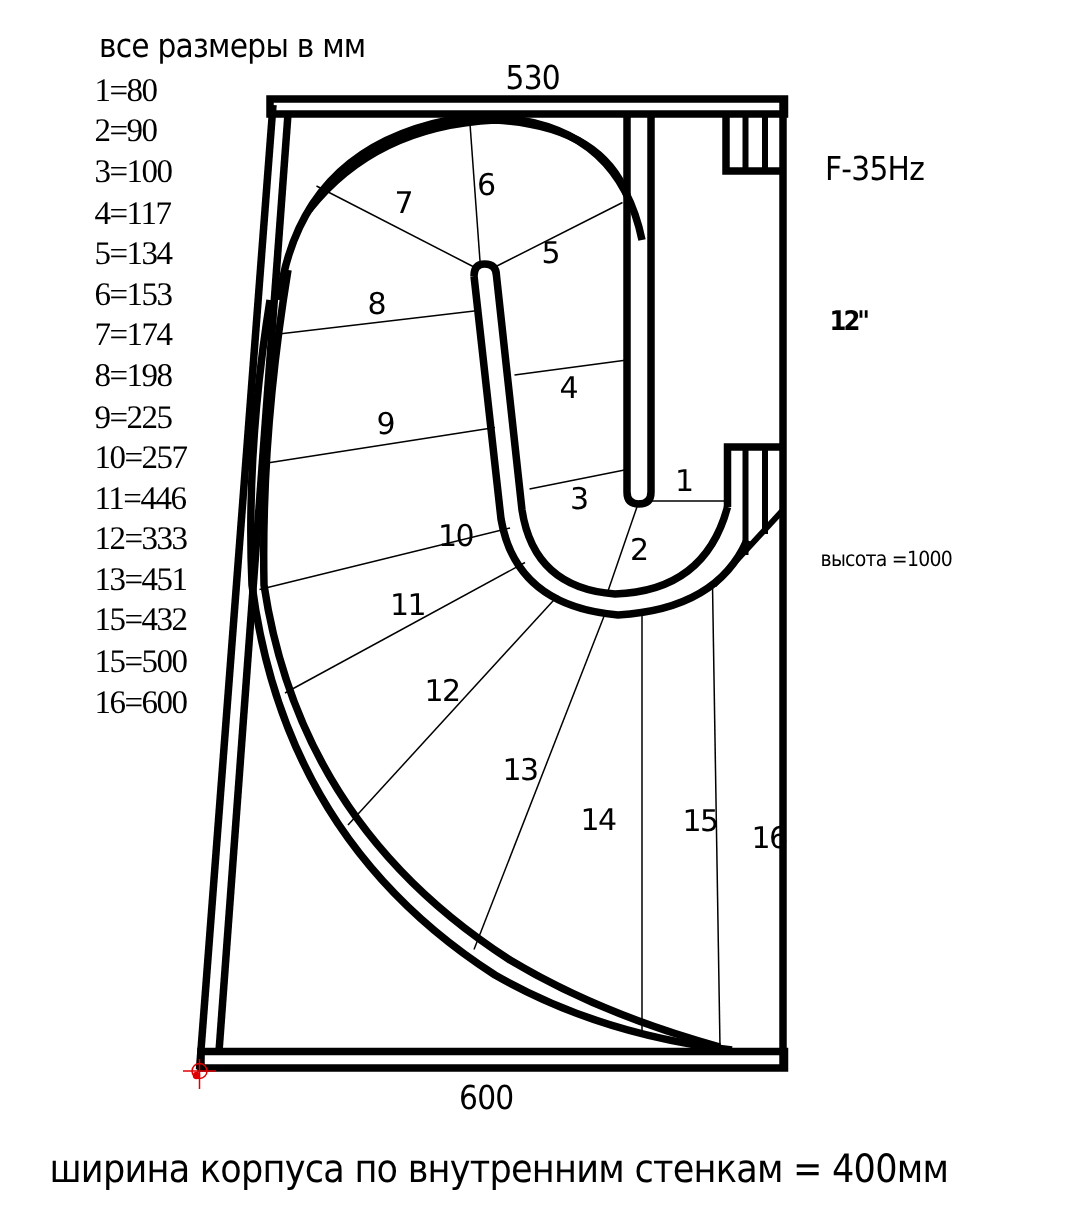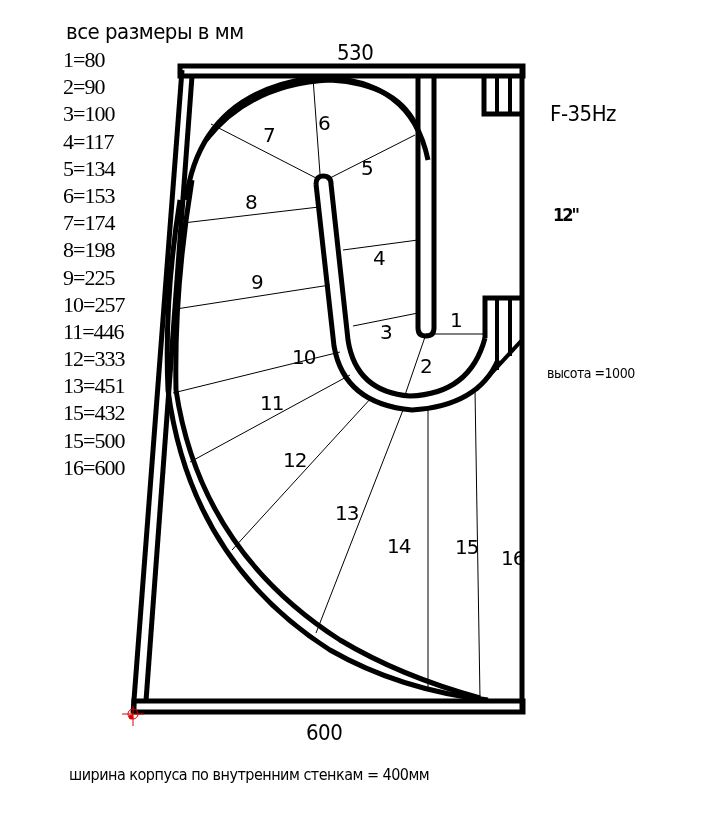--- a/index.html
+++ b/index.html
@@ -73,21 +73,21 @@
   </g>
 </svg>
 
 <div class="lbl" style="left:66px; top:21px; font-size:22px;text-align:center;">все размеры в мм</div>
 <div class="lbl" style="left:337px; top:42px; font-size:22px;">530</div>
 <div class="lbl" style="left:306px; top:722px; font-size:22px;">600</div>
 
 <div class="lbl" style="left:550px; top:64px; font-size:22px;margin-top:39px;">F-35Hz</div>
 <div class="lbl" style="left:553px; top:206px; font-size:18px; font-weight:bold; letter-spacing:-2px;">12"</div>
 <div class="lbl" style="left:547px; top:366px; font-size:14px;">высота =1000</div>
-<div class="lbl" style="left:33px; top:767px; font-size:16px;margin-left:36px;">ширина корпуса по внутренним стенкам  = 400мм</div>
+<div class="lbl" style="left:33px; top:767px; font-size:26px;">ширина корпуса по внутренним стенкам  = 400мм</div>
 
 <div class="legend">
   <div>1=80</div>
   <div>2=90</div>
   <div>3=100</div>
   <div>4=117</div>
   <div>5=134</div>
   <div>6=153</div>
   <div>7=174</div>
   <div>8=198</div>

